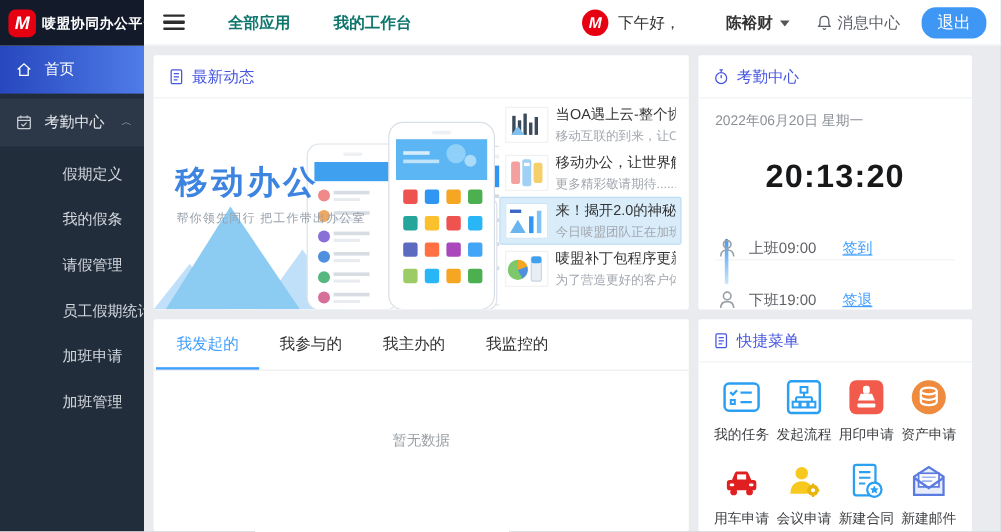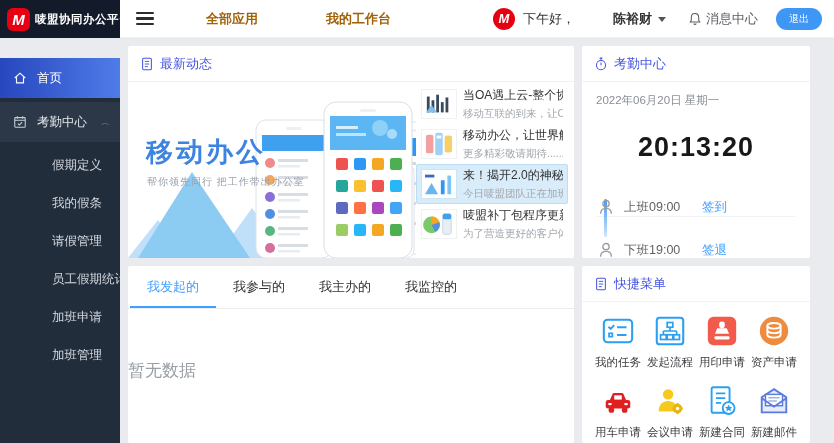--- a/index.html
+++ b/index.html
@@ -11,33 +11,33 @@
   }
   
   .header { position:absolute; top:0; left:0; right:0; height:38px; display:flex; z-index:5; }
   .brand { width:120px; background:#131b2b; display:flex; align-items:center; padding-left:7px; gap:5px; flex:none; }
   .logo { width:23px; height:23px; background:#e60012; border-radius:6px; color:#fff;
           font-weight:bold; font-style:italic; font-size:15px; display:flex; align-items:center; justify-content:center; flex:none; }
   .brand-title { color:#fff; font-size:11.5px; font-weight:bold; letter-spacing:.5px; white-space:nowrap; }
   .header-main { flex:1; background:#fff; display:flex; align-items:center; padding:0 12px; border-bottom:1px solid #eef0f3; }
   .hamburger { width:18px; display:flex; flex-direction:column; gap:3px; margin:0 18px 0 4px; cursor:pointer; }
   .hamburger i { display:block; height:2.5px; background:#2d2d2d; border-radius:1px; }
-  .nav-item { font-size:13px; font-weight:bold; color:#a16207; margin:0 34px; cursor:pointer; white-space:nowrap; }
+  .nav-item { font-size:13px; font-weight:bold; color:#0f766e; margin:0 18px; cursor:pointer; white-space:nowrap; }
   .h-spacer { flex:1; }
   .avatar { width:22px; height:22px; border-radius:50%; background:#e60012; color:#fff; font-weight:bold; font-style:italic;
             font-size:13px; display:flex; align-items:center; justify-content:center; flex:none; }
   .greeting { font-size:13px; color:#333; margin-left:8px; white-space:nowrap; }
   .greeting b { font-weight:bold;margin-left:38px; }
   .caret-down { width:0; height:0; border-left:4.5px solid transparent; border-right:4.5px solid transparent;
                 border-top:5.5px solid #555; margin:2px 0 0 6px; }
   .msg-center { display:flex; align-items:center; gap:4px; margin-left:22px; color:#585c63; font-size:13px; cursor:pointer; white-space:nowrap; }
-  .logout-btn { margin-left:18px; background:#3f97f5; color:#fff; font-size:10px; border:none; border-radius:12px;
+  .logout-btn { margin-left:18px; background:#3f97f5; color:#fff; font-size:14px; border:none; border-radius:12px;
                 padding:4px 13px; cursor:pointer; white-space:nowrap;text-align:center; }
   
-  .sidebar { position:absolute; top:38px; left:0; bottom:0; width:120px; background:#222d3b; overflow:hidden;margin-top:20px; }
+  .sidebar { position:absolute; top:38px; left:0; bottom:0; width:120px; background:#222d3b; overflow:hidden; }
   .menu-item { height:40px; margin-bottom:4px; background:#2c3847; display:flex; align-items:center;
                padding-left:13px; gap:10px; color:#e4e7ec; font-size:12.5px; cursor:pointer; white-space:nowrap; }
   .menu-item .mi-icon { width:14px; height:14px; flex:none; color:#c9cfd8; }
   .menu-item.active { background:linear-gradient(90deg,#2747be 0%, #4f7ce8 100%); color:#fff; }
   .menu-item.active .mi-icon { color:#fff; }
   .mi-caret { margin-left:auto; margin-right:10px; color:#aab2bd; font-size:9px; transform:scaleY(.8); }
   .submenu-item { height:38px; display:flex; align-items:center; padding-left:52px; color:#d3d8df;
                   font-size:12.5px; cursor:pointer; white-space:nowrap; }
   
   .content { position:absolute; top:38px; left:120px; right:0; bottom:0; padding:8px 24px 0 8px; display:flex; gap:8px; }
@@ -61,34 +61,34 @@
   .thumb { width:36px; height:30px; flex:none; background:#fff; border:1px solid #f0f1f3; }
   .news-item.highlight .thumb { border-color:#cde4f6; }
   .news-text { flex:1; min-width:0; }
   .news-title { font-size:12px; color:#333; white-space:nowrap; overflow:hidden; }
   .news-desc { font-size:10.5px; color:#a2a7ae; white-space:nowrap; overflow:hidden; margin-top:3px; }
   
   .card-tasks { flex:1; display:flex; flex-direction:column; }
   .tabs { display:flex; border-bottom:1px solid #ececee; padding:0 2px; flex:none; }
   .tab { padding:12px 17px 10px 17px; font-size:13px; color:#303133; cursor:pointer; border-bottom:2px solid transparent; }
   .tab.active { color:#409eff; border-bottom-color:#409eff; }
-  .empty { padding-top:50px; color:#9aa0a6; font-size:17px; }
+  .empty { text-align:center; padding-top:50px; color:#9aa0a6; font-size:12px; }
   
   .card-att { height:212px; display:flex; flex-direction:column; }
   .att-body { padding:11px 14px 0 14px; }
   .att-date { font-size:11.5px; color:#8b9097; }
   .att-time { font-size:27px; font-weight:bold; color:#17181a; margin-top:24px; letter-spacing:1px;text-align:center; }
   .att-rows { margin-top:10px; position:relative; }
   .att-line { position:absolute; left:8px; top:26px; width:3px; height:38px; border-radius:2px;
               background:linear-gradient(180deg,#3f97f5,#cfe7fb); }
   .att-row { display:flex; align-items:flex-end; height:43px; }
   .att-row + .att-row { border-top:1px solid #f2f3f6; }
   .att-icon { width:20px; flex:none; color:#9aa0a8; position:relative; z-index:1; }
   .att-label { font-size:12.5px; color:#606266; margin-left:8px; width:78px; }
-  .att-action { font-size:12.5px; color:#409eff; cursor:pointer; }
+  .att-action { font-size:12.5px; color:#409eff; cursor:pointer;text-decoration:underline; }
   
   .card-quick { flex:1; display:flex; flex-direction:column; }
   .quick-grid { padding:12px 10px 0 10px; display:grid; grid-template-columns:repeat(4,1fr); row-gap:14px; }
   .quick-item { display:flex; flex-direction:column; align-items:center; cursor:pointer; }
   .quick-item .qi-icon { width:34px; height:34px; }
   .quick-label { font-size:11.5px; color:#3d3f42; margin-top:7px; white-space:nowrap; }
 </style>
 </head>
 <body>
 

